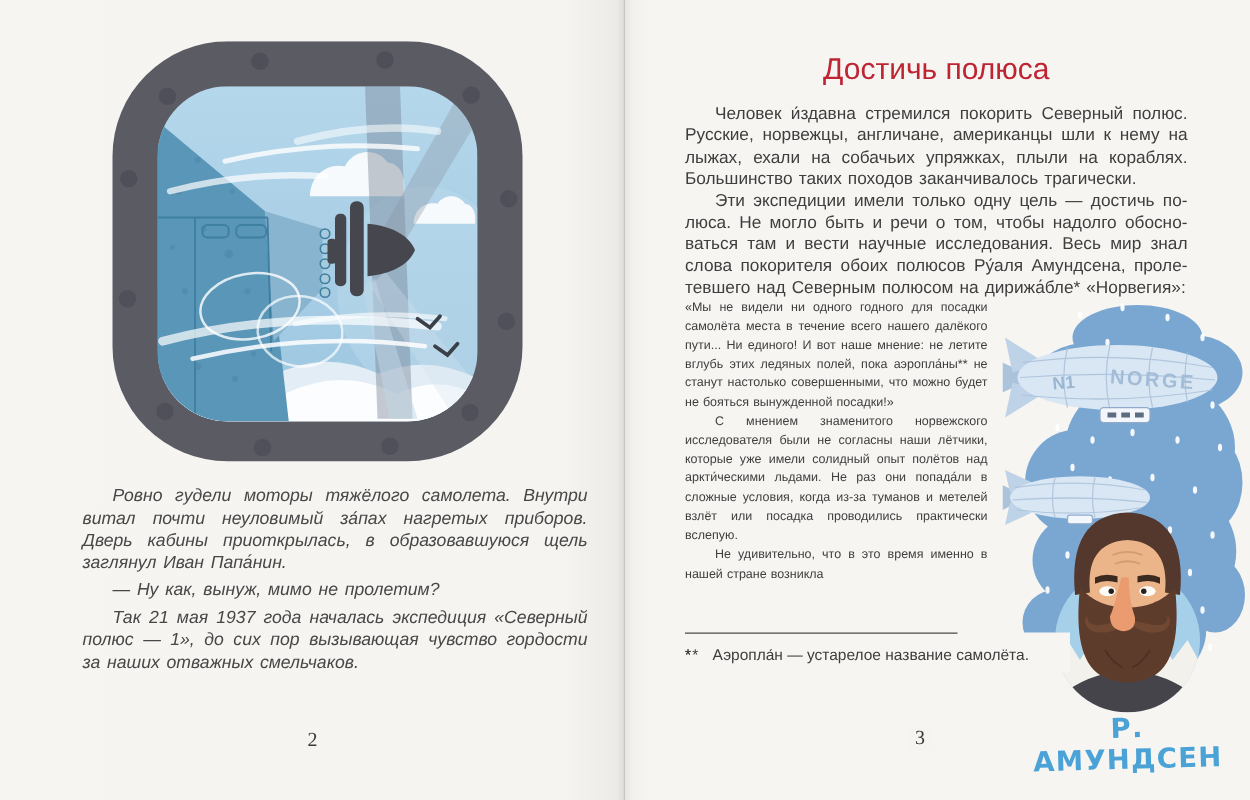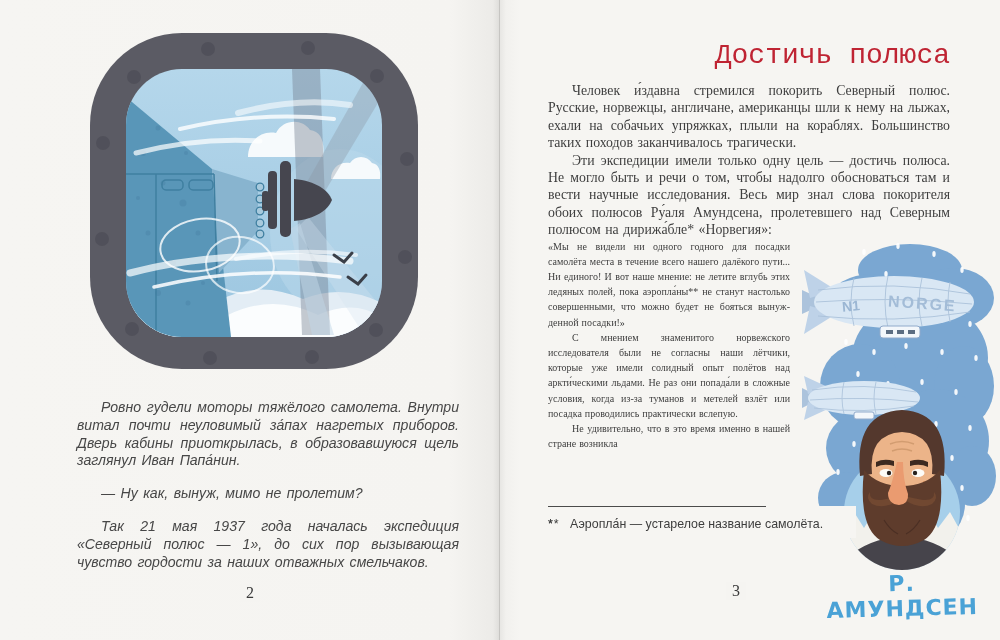--- a/index.html
+++ b/index.html
@@ -14,36 +14,36 @@
   .page-right{left:500px;background:linear-gradient(to right,#e7e6e3 0%,#f2f1ee 1.2%,#f6f5f2 4%,#f6f5f2 100%);}
   .gutter-line{position:absolute;left:499px;top:0;width:1px;height:640px;background:#c6c5c2;}
 
   
   .porthole{position:absolute;left:88px;top:33px;}
   .left-text{
     position:absolute;left:62px;top:384px;width:412px;
     font-style:italic;font-size:14.1px;line-height:17.8px;
     text-align:justify;color:#474747;word-spacing:1.5px;
   }
-  .left-text p{margin:15px;text-indent:24px;}
+  .left-text p{margin:4px;text-indent:24px;}
   .pagenum{
     position:absolute;font-family:"Liberation Serif","DejaVu Serif",serif;
     font-size:16px;color:#3a3a3a;background:#f5f4f1;padding:0 6px;
   }
   .pagenum-left{left:240px;top:584px;}
   .pagenum-right{left:226px;top:582px;}
 
   
   .right-text{position:absolute;left:48px;top:40px;width:402px;}
   .chapter-title{
-    font-family:Liberation Mono, monospace;
-    font-size:28px;line-height:32px;color:#bf2433;
-    text-align:right;margin:0 0 10px 0;font-weight:normal;
-  }
-  .right-text p{margin:0;text-indent:24px;font-family:Liberation Serif, serif;}
+    font-family:Liberation Sans, sans-serif;
+    font-size:24px;line-height:32px;color:#bf2433;
+    text-align:center;margin:0 0 10px 0;font-weight:normal;
+  }
+  .right-text p{margin:0;text-indent:24px;}
   .para-full{font-size:13.8px;line-height:17.4px;text-align:justify;word-spacing:1px;}
   .narrow-block{width:242px;}
   .para-narrow{font-size:10px;line-height:15.2px;text-align:justify;word-spacing:.5px;}
   .no-indent{text-indent:0 !important;}
   .footnotes{
     position:absolute;left:48px;top:506px;width:308px;
     background:#f6f5f2;z-index:5;
   }
   .fn-rule{width:218px;border:0;border-top:1.5px solid #4b4b4b;margin:0 0 9px 0;}
   .fn{position:relative;padding-left:22px;font-size:12.4px;line-height:16.4px;

